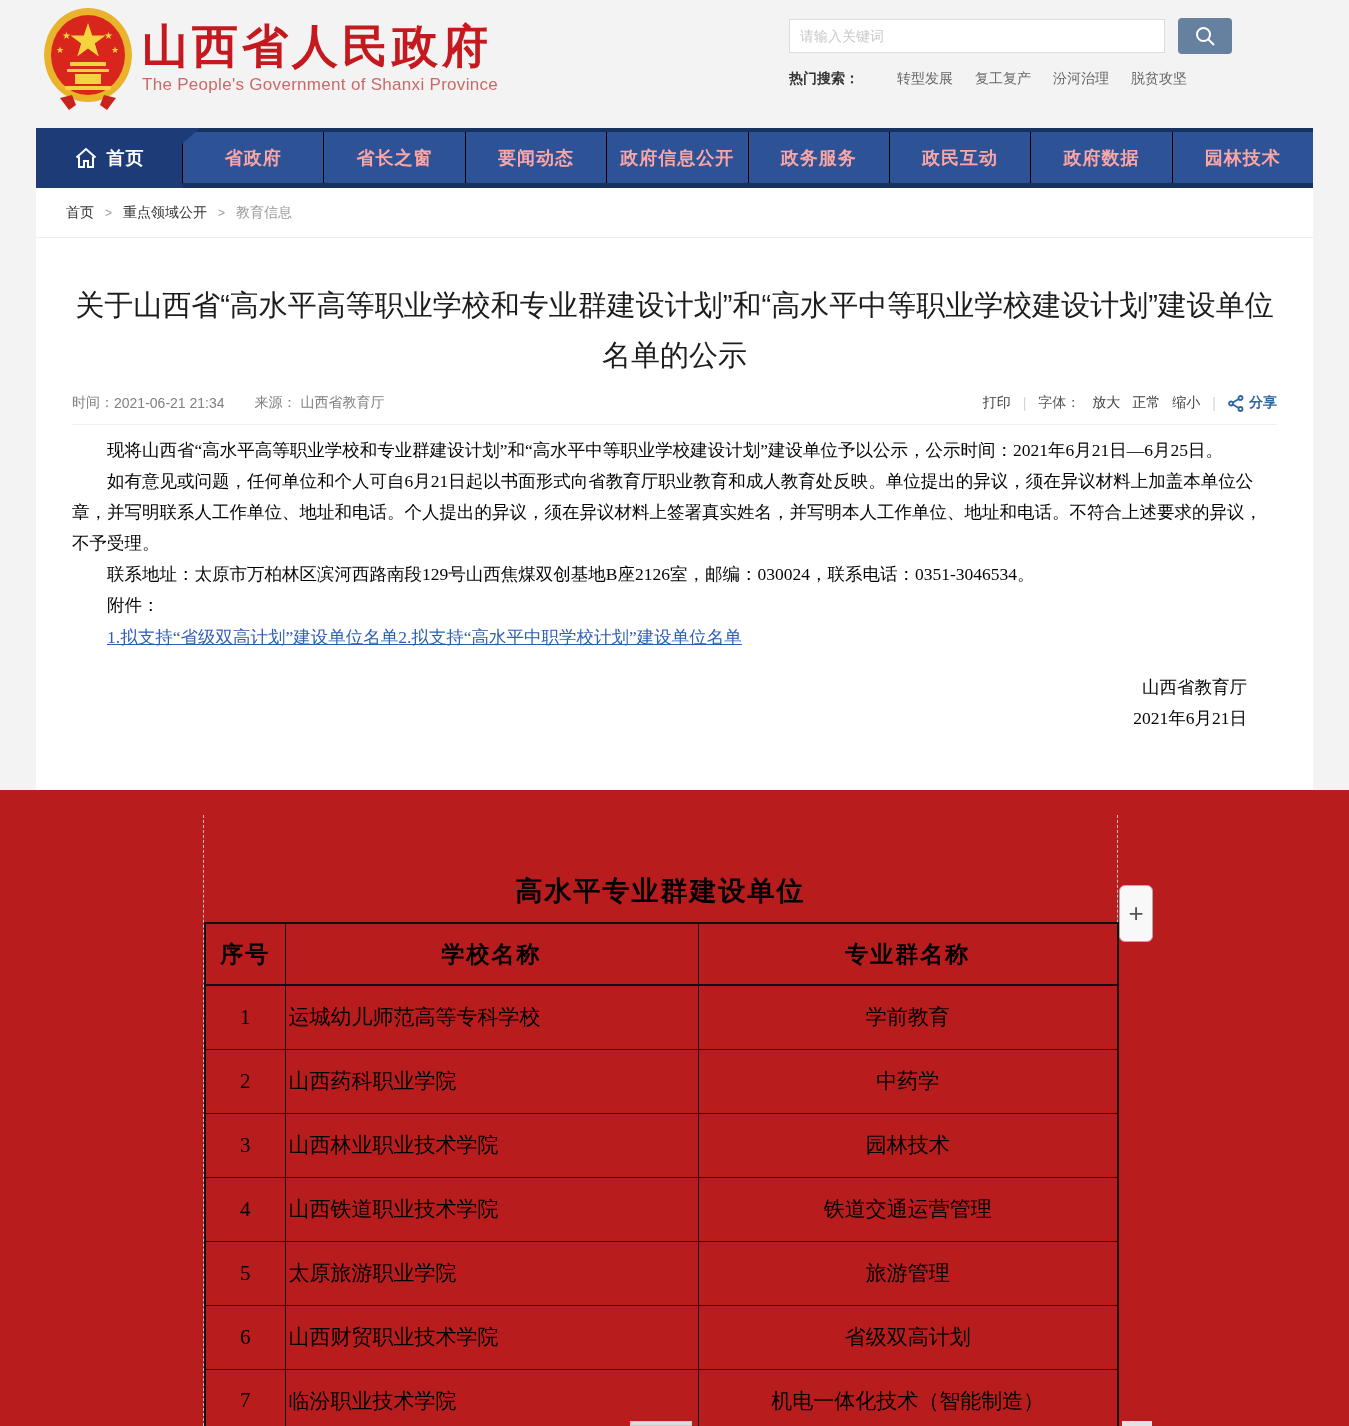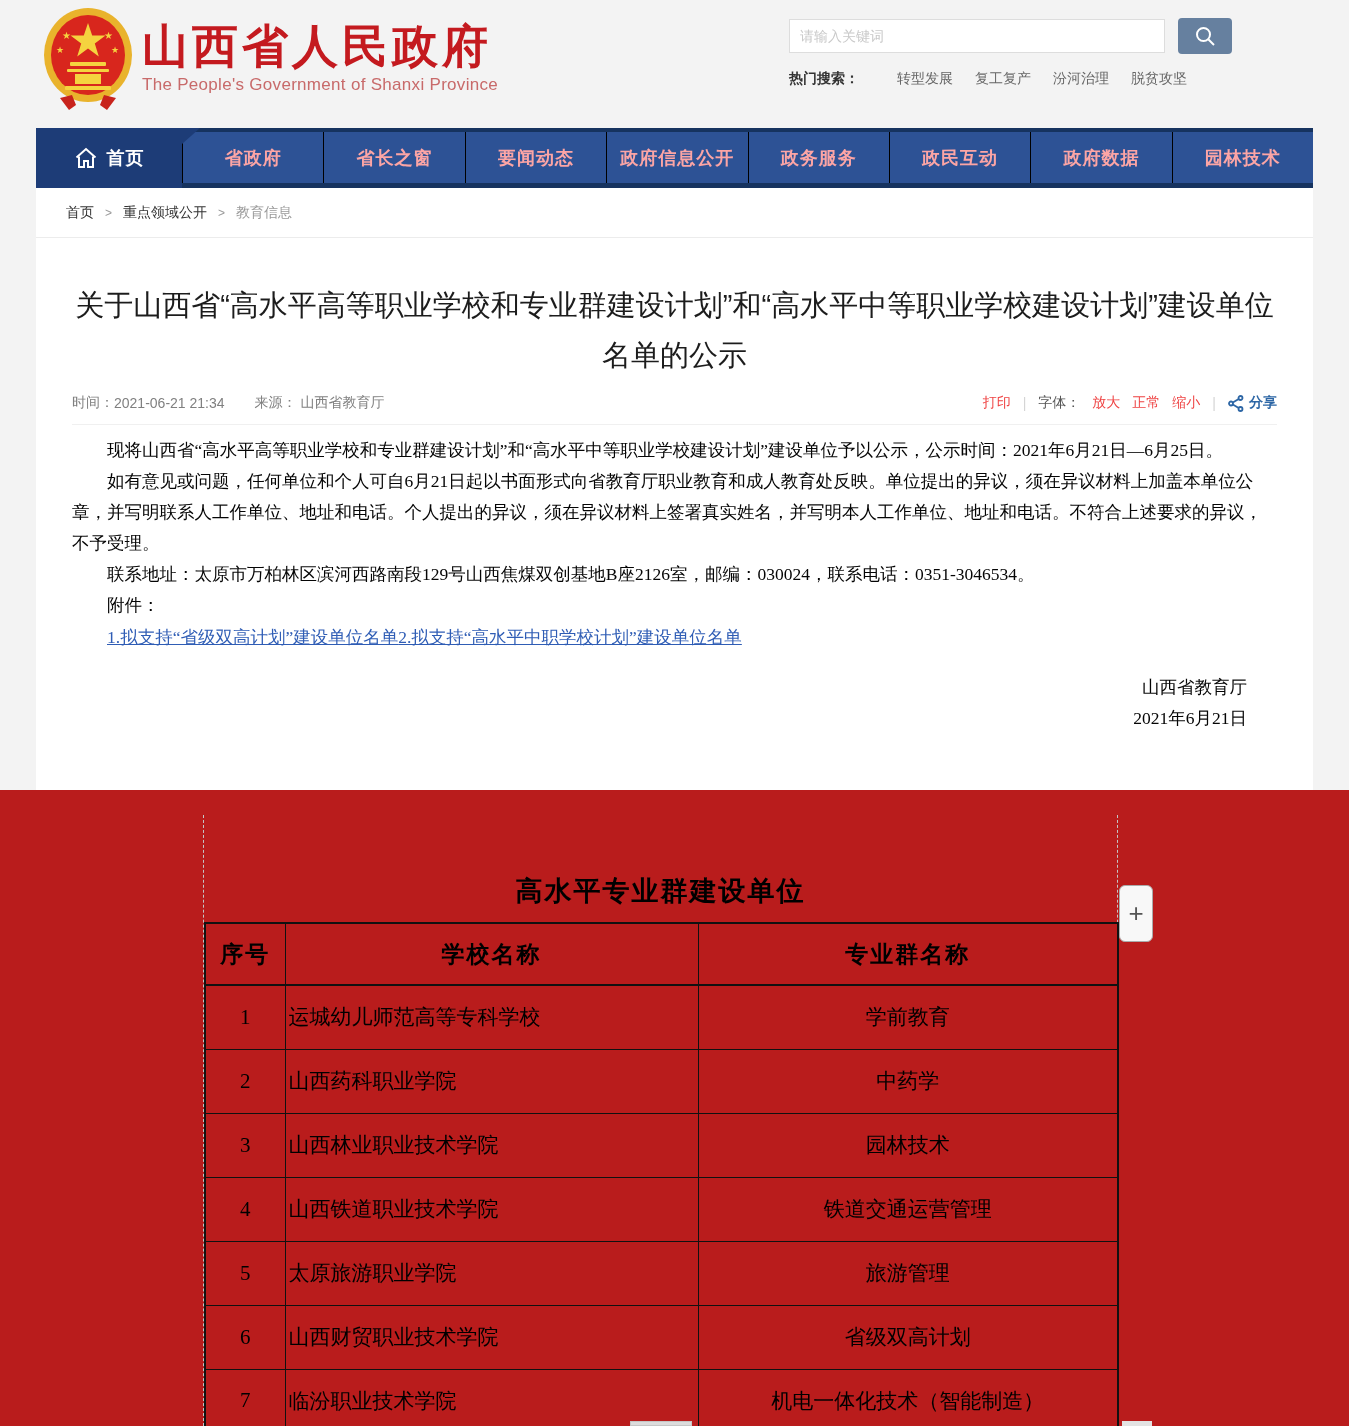--- a/index.html
+++ b/index.html
@@ -42,21 +42,21 @@
   .crumb-sep { color:#999; margin:0 11px; font-size:12px; }
 
   .article { height:552px; padding:42px 36px 0; overflow:hidden; }
   .article-title { max-width:1200px; margin:0 auto; font-size:29px; font-weight:400; color:#1c1c1c; text-align:center; line-height:50px; }
 
   .meta-row { margin-top:14px; display:flex; justify-content:space-between; align-items:center; font-size:14px; color:#808080; border-bottom:1px solid #f0f0f0; padding-bottom:12px; }
   .meta-left { display:flex; align-items:center; }
   .meta-src { margin-left:30px; }
   .meta-right { display:flex; align-items:center; gap:12px; color:#555; }
   .meta-right .sep { color:#d5d5d5; }
-  .meta-link { color:#ef4444; cursor:pointer; text-decoration:none; }
+  .meta-link { color:#404040; cursor:pointer; text-decoration:none; }
   .share-link { display:flex; align-items:center; gap:5px; color:#2d66a5; font-weight:bold; cursor:pointer; text-decoration:none; }
 
   .article-body { margin-top:10px; font-family:"Liberation Serif","DejaVu Serif",serif; font-size:17.5px; color:#050505; line-height:31px; }
   .body-p { text-indent:2em; }
   .attachments { margin-left:35px; display:flex; flex-direction:row; align-items:flex-start; font-family:"Liberation Serif","DejaVu Serif",serif; font-size:17.5px; line-height:33px; }
   .attach-link { color:#2f5db5; text-decoration:underline; cursor:pointer; }
 
   .signature { margin-top:18px; text-align:right; font-family:"Liberation Serif","DejaVu Serif",serif; font-size:17.5px; line-height:31px; color:#050505; padding-right:30px; }
 
   

